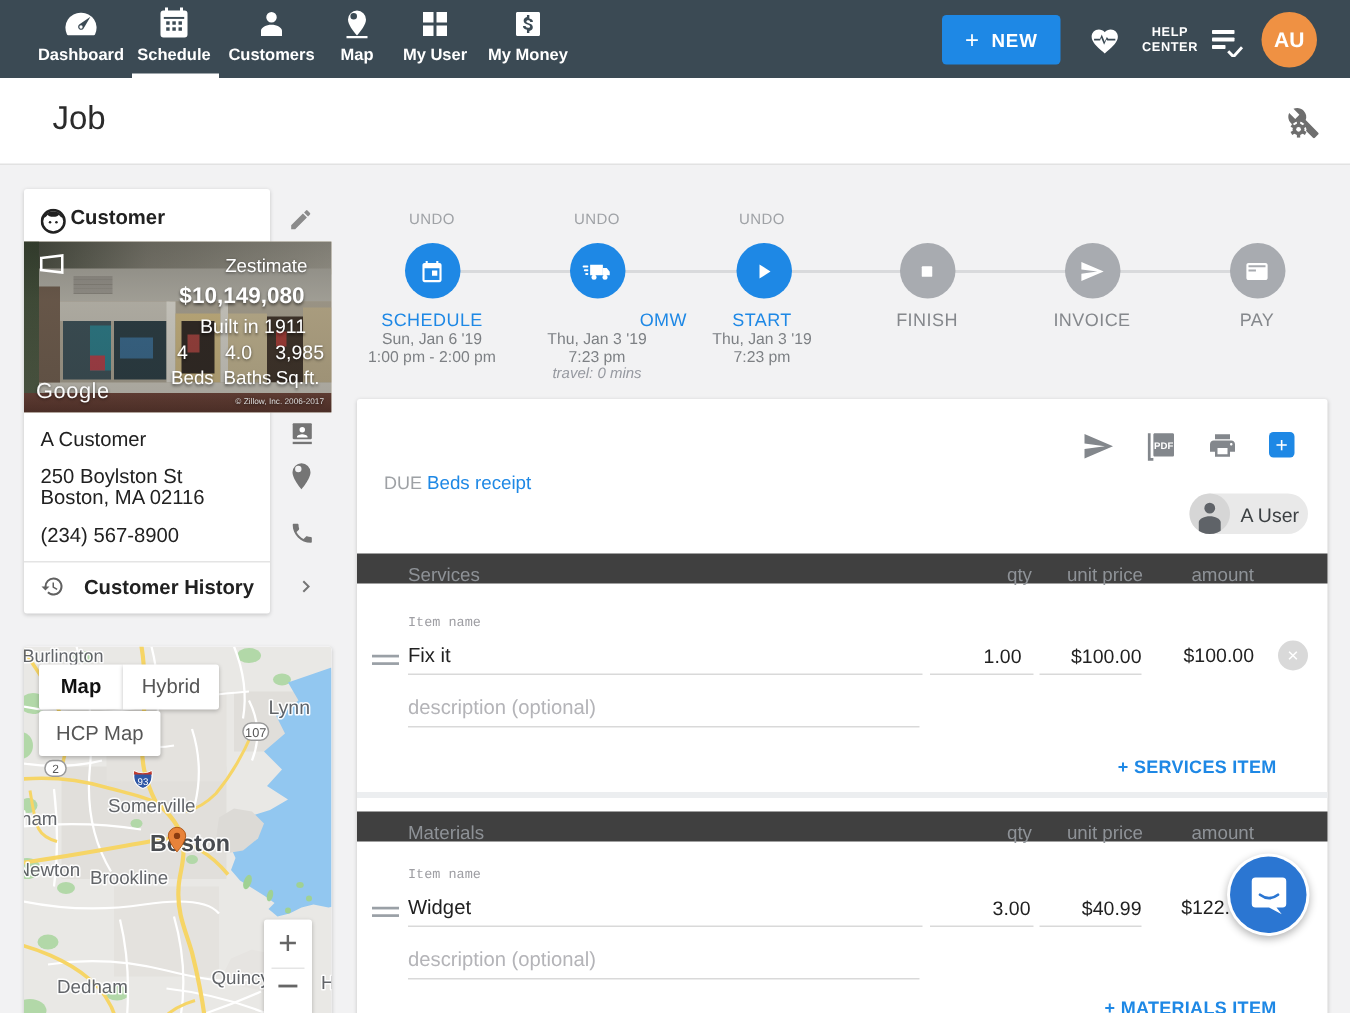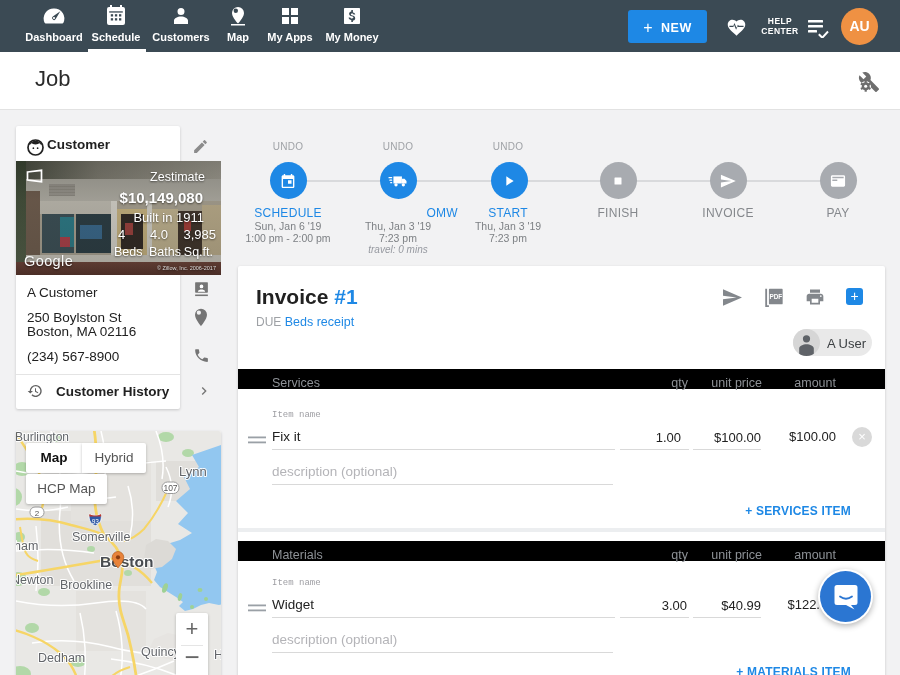--- a/index.html
+++ b/index.html
@@ -32,21 +32,21 @@
 .tl-line { position:absolute; left:288px; top:180px; width:550px; height:2px; background:#d9dadc; }
 .tlc { position:absolute; top:162px; width:37px; height:37px; border-radius:50%; }
 .tlc.blue { background:#1e88e5; }
 .tlc.gray { background:#a8abb0; }
 .tlc svg { position:absolute; left:50%; top:50%; transform:translate(-50%,-50%); }
 .undo { position:absolute; top:141px; width:60px; margin-left:-30px; text-align:center; font-size:10px; color:#9fa2a6; letter-spacing:0.3px; }
 .tllab { position:absolute; top:206px; width:120px; margin-left:-60px; text-align:center; font-size:12px; letter-spacing:0.3px; }
 .tldate { position:absolute; width:130px; margin-left:-65px; text-align:center; font-size:10.5px; color:#7d8084; line-height:11.7px; }
 
 .invoice { left:238px; top:266px; width:647px; height:500px; }
-.secthead { position:absolute; left:0; width:647px; height:20px; background:#000000; color:#8e9297; font-size:12.5px; }
+.secthead { position:absolute; left:0; width:647px; height:20px; background:#404040; color:#8e9297; font-size:12.5px; }
 .ulfield { position:absolute; border-bottom:1px solid #d9d9d9; }
 .small-lab { position:absolute; font-size:9px; color:#9e9ea3;font-family:Liberation Mono, monospace; }
 .cellv { position:absolute; font-size:13px; color:#212121; text-align:right; }
 .bluelink { position:absolute; color:#1e88e5; font-size:12px; font-weight:bold; text-align:right; letter-spacing:0.2px; }
 .chatfab { position:absolute; left:818px; top:569px; width:55px; height:55px; border-radius:50%; background:#fff; box-shadow:0 2px 6px rgba(0,0,0,0.3); }
 .chatfab .inner { position:absolute; left:2px; top:2px; width:51px; height:51px; border-radius:50%; background:#2b76d2; }
 </style>
 </head>
 <body>
 
@@ -84,21 +84,21 @@
   <div class="tab" style="left:218px;width:40px;">
     <svg class="ic" viewBox="0 0 24 24">
         <path fill="#fff" d="M12 3a6 6 0 016 6c0 3.4-3.4 7.6-6 10.6C9.4 16.6 6 12.4 6 9a6 6 0 016-6zm0 3.8A2.2 2.2 0 109.8 9 2.2 2.2 0 0012 6.8zM5 20h14v1.5H5z"></path>
       </svg>
     <div class="lb">Map</div>
   </div>
   <div class="tab" style="left:262px;width:56px;">
     <svg class="ic" viewBox="0 0 24 24">
         <path fill="#fff" d="M4 4h7v7H4zm9 0h7v7h-7zM4 13h7v7H4zm9 0h7v7h-7z"></path>
       </svg>
-    <div class="lb">My Apps</div>
+    <div class="lb">My User</div>
   </div>
   <div class="tab" style="left:320px;width:64px;">
     <svg class="ic" viewBox="0 0 24 24">
         <path fill="#fff" d="M5 4h14c.6 0 1 .4 1 1v14c0 .6-.4 1-1 1H5c-.6 0-1-.4-1-1V5c0-.6.4-1 1-1zm7.9 3.4V6h-1.6v1.4c-1.2.3-2.2 1.1-2.2 2.4 0 1.6 1.3 2.1 2.6 2.5 1.4.4 1.7.8 1.7 1.3 0 .4-.3.9-1.4.9-1 0-1.5-.4-1.6-1.1H8.6c.1 1.4 1.1 2.2 2.7 2.5V18h1.6v-1.4c1.3-.2 2.3-1 2.3-2.4 0-1.9-1.6-2.4-2.8-2.7-1.2-.3-1.5-.6-1.5-1.1 0-.5.4-.9 1.2-.9.9 0 1.3.4 1.4 1.1h1.8c-.1-1.2-.9-2-2.4-2.2z"></path>
       </svg>
     <div class="lb">My Money</div>
   </div>
   <div class="newbtn"><span style="font-size:16px;font-weight:normal;position:relative;top:1px;">+</span>&nbsp;&nbsp;NEW</div>
   <svg style="position:absolute;left:726px;top:17px;" width="21" height="21" viewBox="0 0 24 24">
       <path fill="#fff" d="M12 21.3l-1.4-1.3C5.4 15.4 2 12.3 2 8.5 2 5.4 4.4 3 7.5 3c1.7 0 3.4.8 4.5 2.1C13.1 3.8 14.8 3 16.5 3 19.6 3 22 5.4 22 8.5c0 3.8-3.4 6.9-8.6 11.5L12 21.3z"></path>
@@ -357,21 +357,20 @@
 <div class="tllab" style="left:398px;color:#1e88e5;text-align:right;">OMW</div>
 <div class="tllab" style="left:508px;color:#1e88e5;">START</div>
 <div class="tllab" style="left:618px;color:#85888c;">FINISH</div>
 <div class="tllab" style="left:728px;color:#85888c;">INVOICE</div>
 <div class="tllab" style="left:838px;color:#85888c;">PAY</div>
 <div class="tldate" style="left:288px;top:221px;">Sun, Jan 6 '19<br>1:00 pm - 2:00 pm</div>
 <div class="tldate" style="left:398px;top:221px;">Thu, Jan 3 '19<br>7:23 pm<br><span style="font-style:italic;font-size:10px;color:#9699a0;">travel: 0 mins</span></div>
 <div class="tldate" style="left:508px;top:221px;">Thu, Jan 3 '19<br>7:23 pm</div>
 
 <div class="card invoice">
-  <div style="position:absolute;left:18px;top:19px;font-size:21px;font-weight:bold;color:#212121;">Invoice <span style="color:#1e88e5;font-weight:bold;">#1</span></div>
   <div style="position:absolute;left:18px;top:49px;font-size:12px;color:#9ea1a5;">DUE <span style="color:#1e88e5;font-size:12.5px;">Beds receipt</span></div>
   <svg style="position:absolute;left:484px;top:22px;" width="21" height="19" viewBox="0 0 24 22">
       <path fill="#83878c" d="M1 20.5l22-9.5L1 1.5l.01 7.39L16.73 11 1.01 13.11z"></path>
     </svg>
   <svg style="position:absolute;left:524px;top:20px;" width="23" height="22" viewBox="0 0 24 24">
       <path fill="#83878c" d="M5 5v16h2v2H3V3h2zm3-2h13c.55 0 1 .45 1 1v15c0 .55-.45 1-1 1H8c-.55 0-1-.45-1-1V4c0-.55.45-1 1-1z"></path>
       <text x="14.5" y="14.5" font-size="7" font-weight="bold" fill="#fff" text-anchor="middle" font-family="Liberation Sans,sans-serif">PDF</text>
     </svg>
   <svg style="position:absolute;left:567px;top:21px;" width="20" height="20" viewBox="0 0 24 24">
       <path fill="#83878c" d="M19 8H5c-1.66 0-3 1.34-3 3v6h4v4h12v-4h4v-6c0-1.66-1.34-3-3-3zm-3 11H8v-5h8v5zm3-7c-.55 0-1-.45-1-1s.45-1 1-1 1 .45 1 1-.45 1-1 1zm-1-9H6v4h12V3z"></path>

